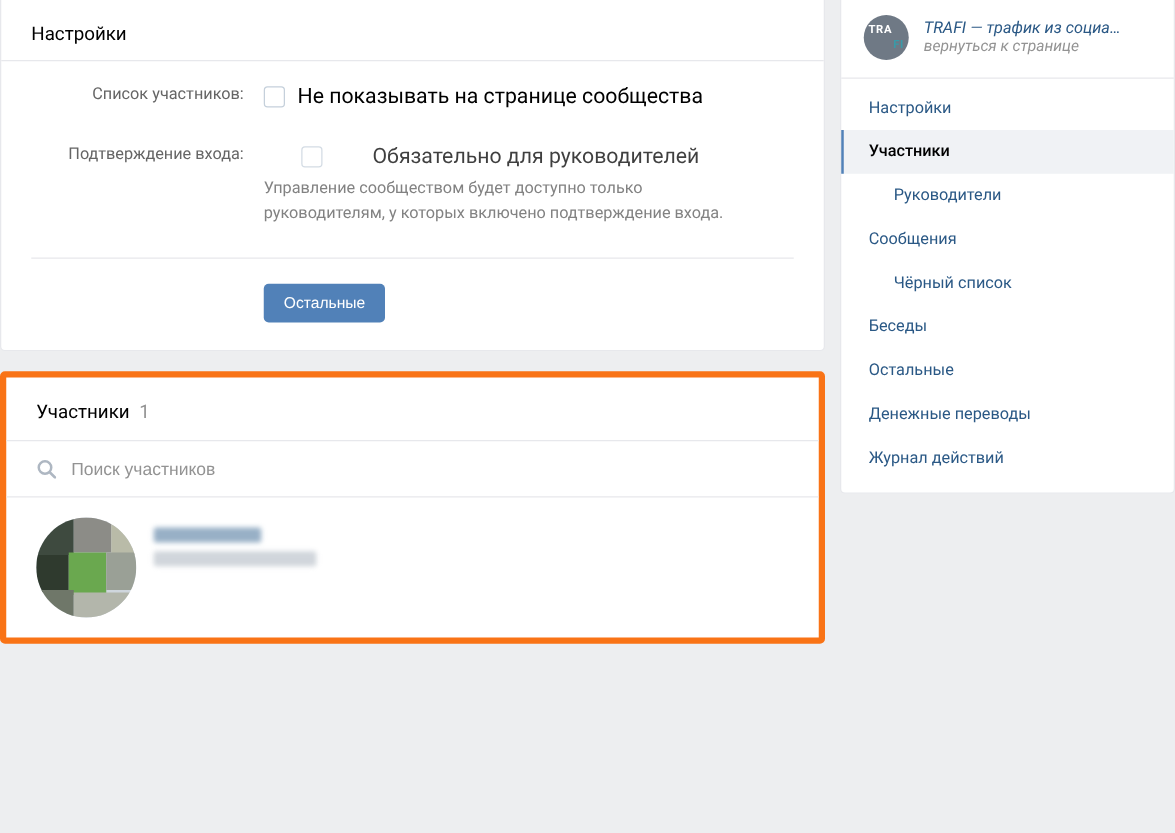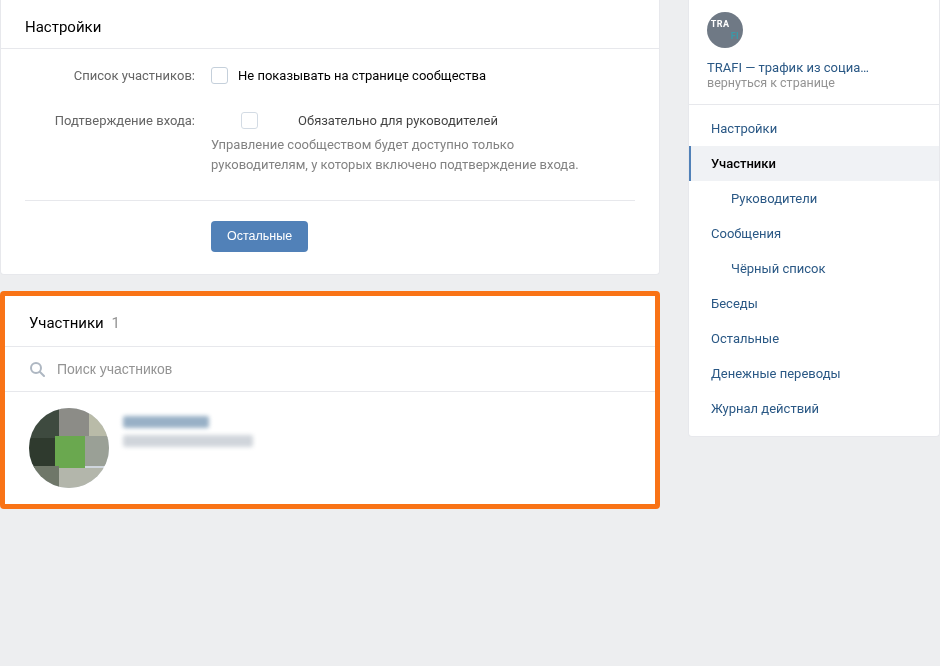--- a/index.html
+++ b/index.html
@@ -7,21 +7,21 @@
       font-family: -apple-system, BlinkMacSystemFont, "Segoe UI", Roboto, Helvetica, Arial, sans-serif;
       font-size: 13px;
       color: #000;
       background: #edeef0;
       width: 940px;
       height: 666px;
       overflow: hidden;
     }
     .layout {
       display: flex;
-      gap: 28px;
+      gap: 12px;
     }
     .main-column {
       width: 660px;
       display: flex;
       flex-direction: column;
       gap: 16px;
     }
     .side-column {
       flex: 1;
     }
@@ -73,21 +73,21 @@
     .checkbox {
       width: 17px;
       height: 17px;
       border: 1px solid #c5d0db;
       border-radius: 3px;
       background: #fff;
       cursor: pointer;
       flex-shrink: 0;
     }
     .checkbox-label {
-      font-size: 13px;
+      font-size: 17px;
       color: #000;
       cursor: pointer;
     }
     .checkbox-label.disabled,
     .checkbox.disabled { opacity: 0.75; cursor: default; margin-left: 30px; }
     .form-desc {
       font-size: 13px;
       color: #828282;
       line-height: 1.5;
       max-width: 380px;
@@ -164,45 +164,44 @@
     }
     
     .side-panel {
       background: #fff;
       border: 1px solid #e7e8ec;
       border-top: none;
       border-radius: 0 0 4px 4px;
     }
     .side-header {
       display: flex;
-      align-items: flex-start;
+      align-items: center;
       gap: 12px;
       padding: 12px 18px 14px 18px;
       border-bottom: 1px solid #e7e8ec;
-      flex-direction: column;
     }
     .side-logo {
       width: 36px;
       height: 36px;
       border-radius: 50%;
       background: #6f7985;
       display: flex;
       align-items: center;
       justify-content: center;
       flex-shrink: 0;
     }
     .side-logo-text {
       font-size: 9px;
       font-weight: 700;
       letter-spacing: 0.5px;
       display: flex;
     }
     .side-logo-text .t1 { color: #fff; }
     .side-logo-text .t2 { color: #3a9aa8; padding-left: 1px; margin-top: 12px; }
-    .side-header-text { overflow: hidden; }
+    .side-header-text { overflow: hidden; font-style: italic; }
     .side-title {
       color: #2a5885;
       font-size: 13px;
       white-space: nowrap;
       overflow: hidden;
       text-overflow: ellipsis;
       cursor: pointer;
     }
     .side-sub {
       color: #939393;

